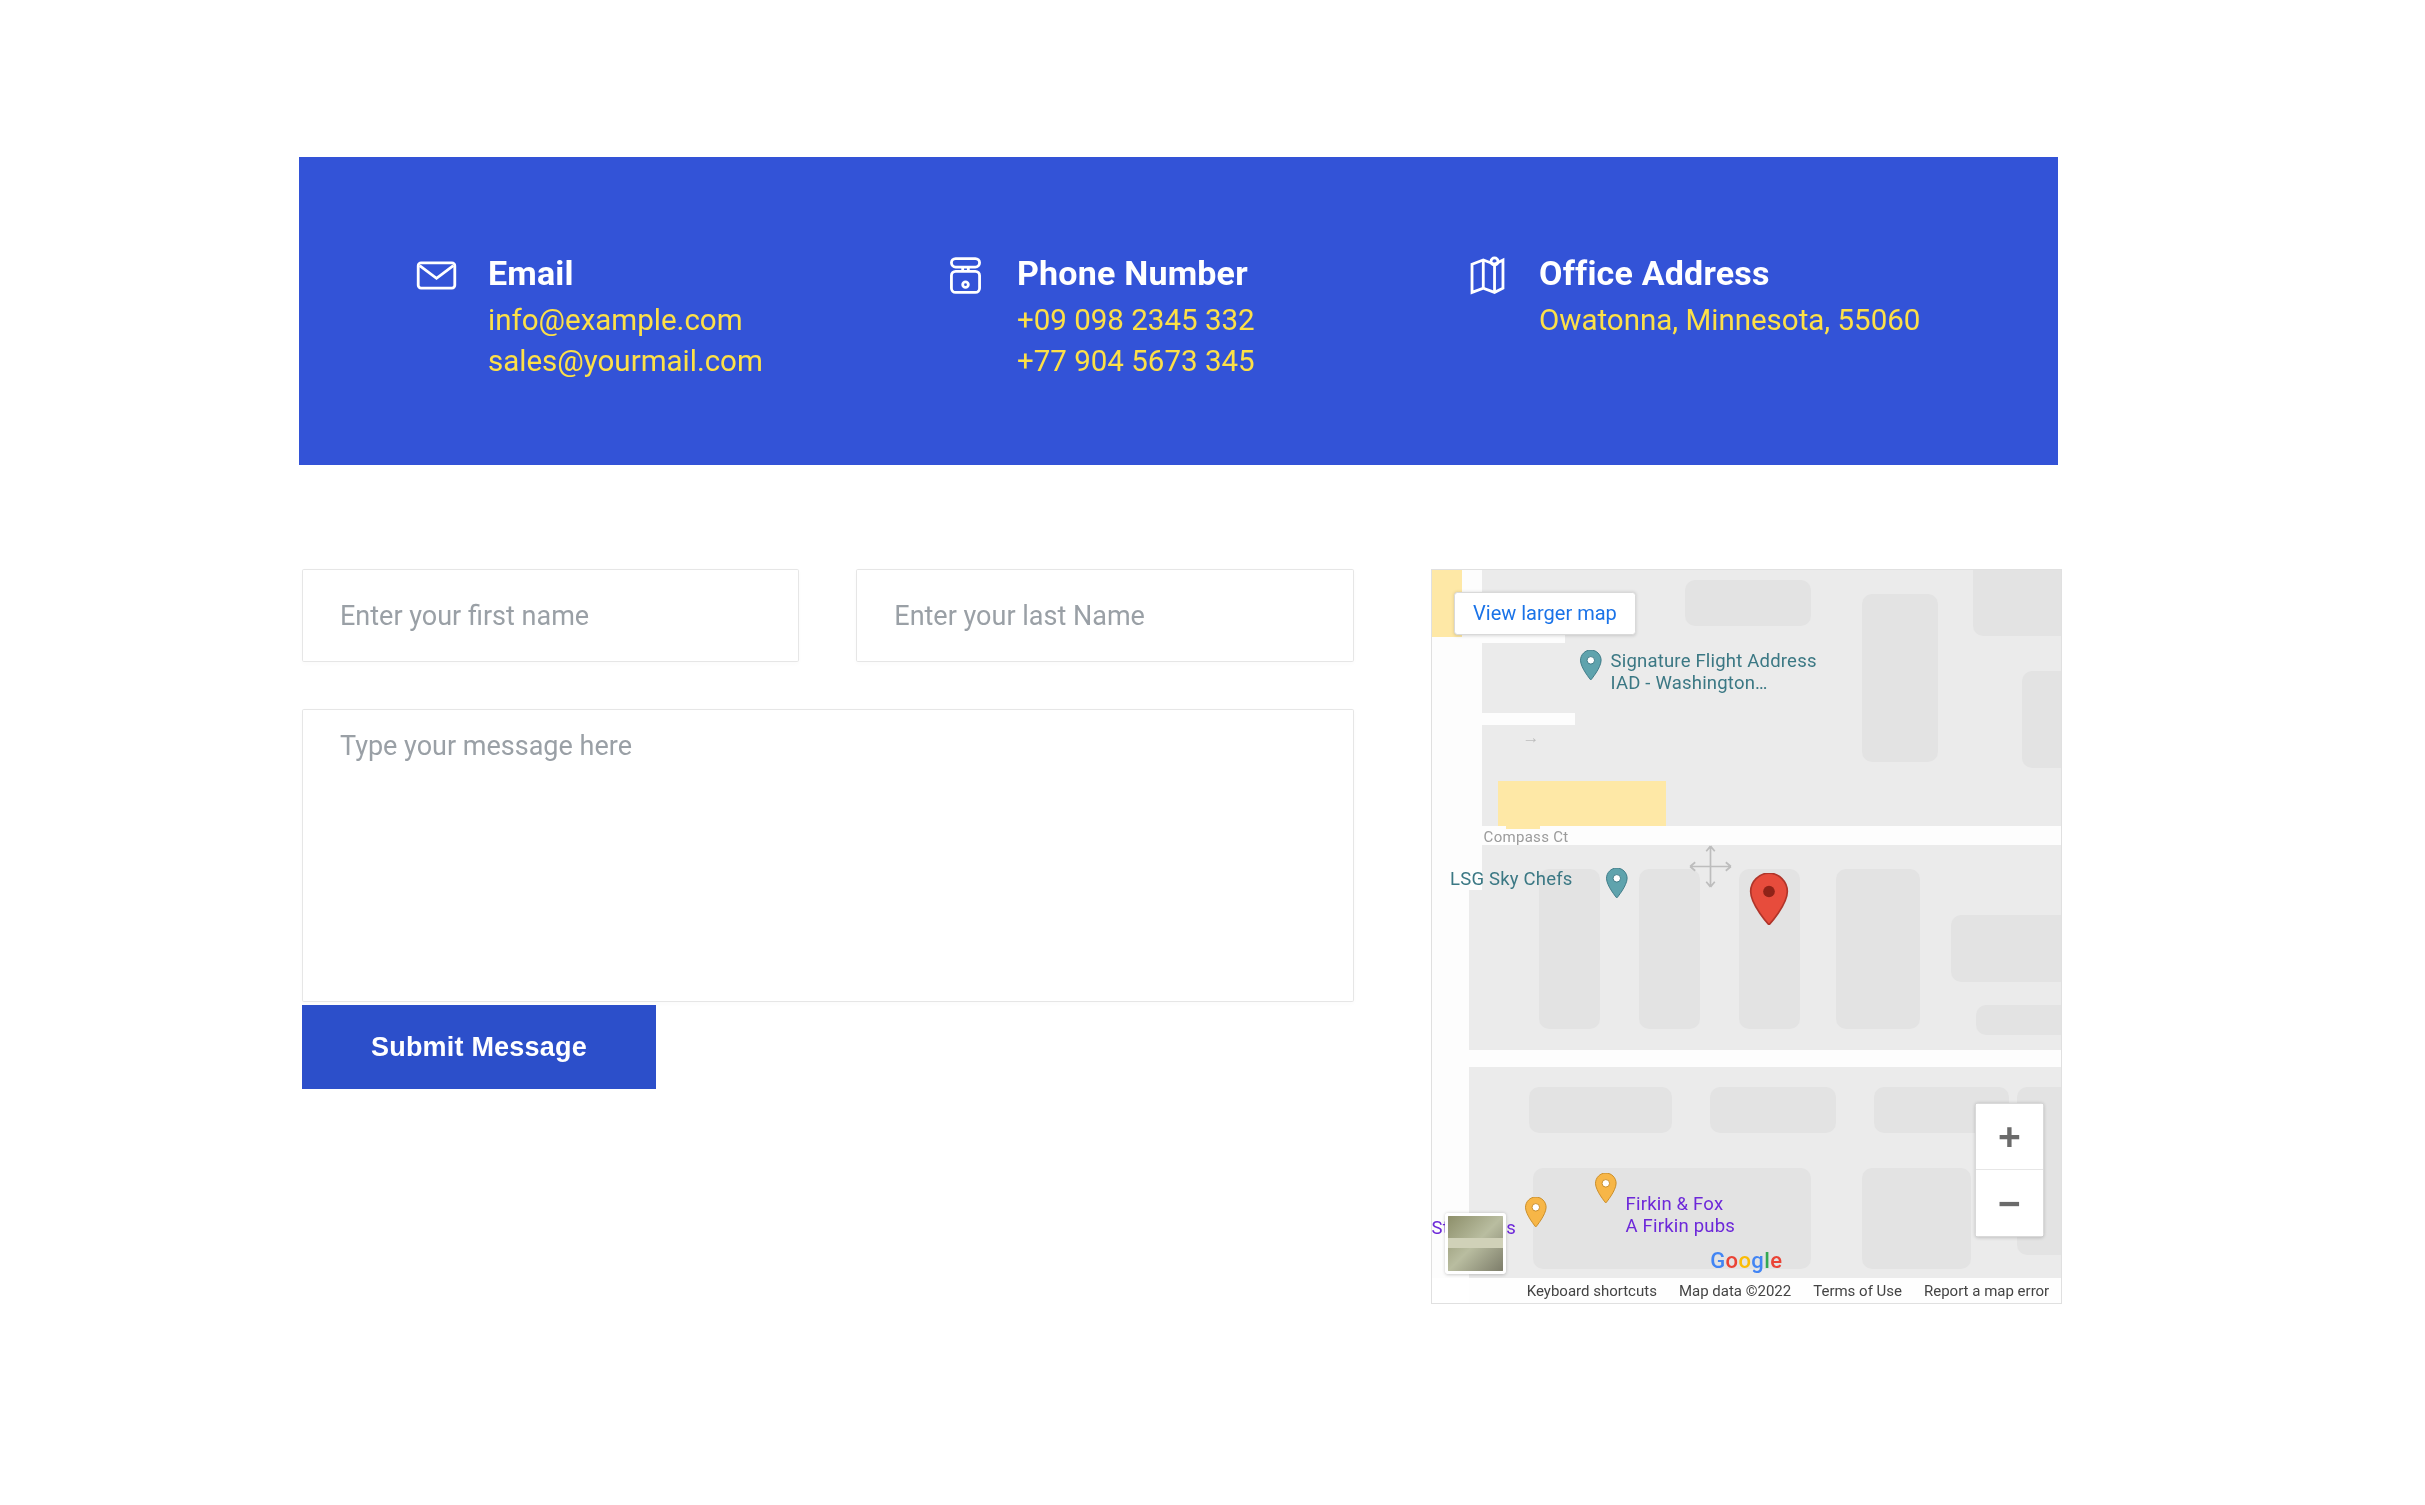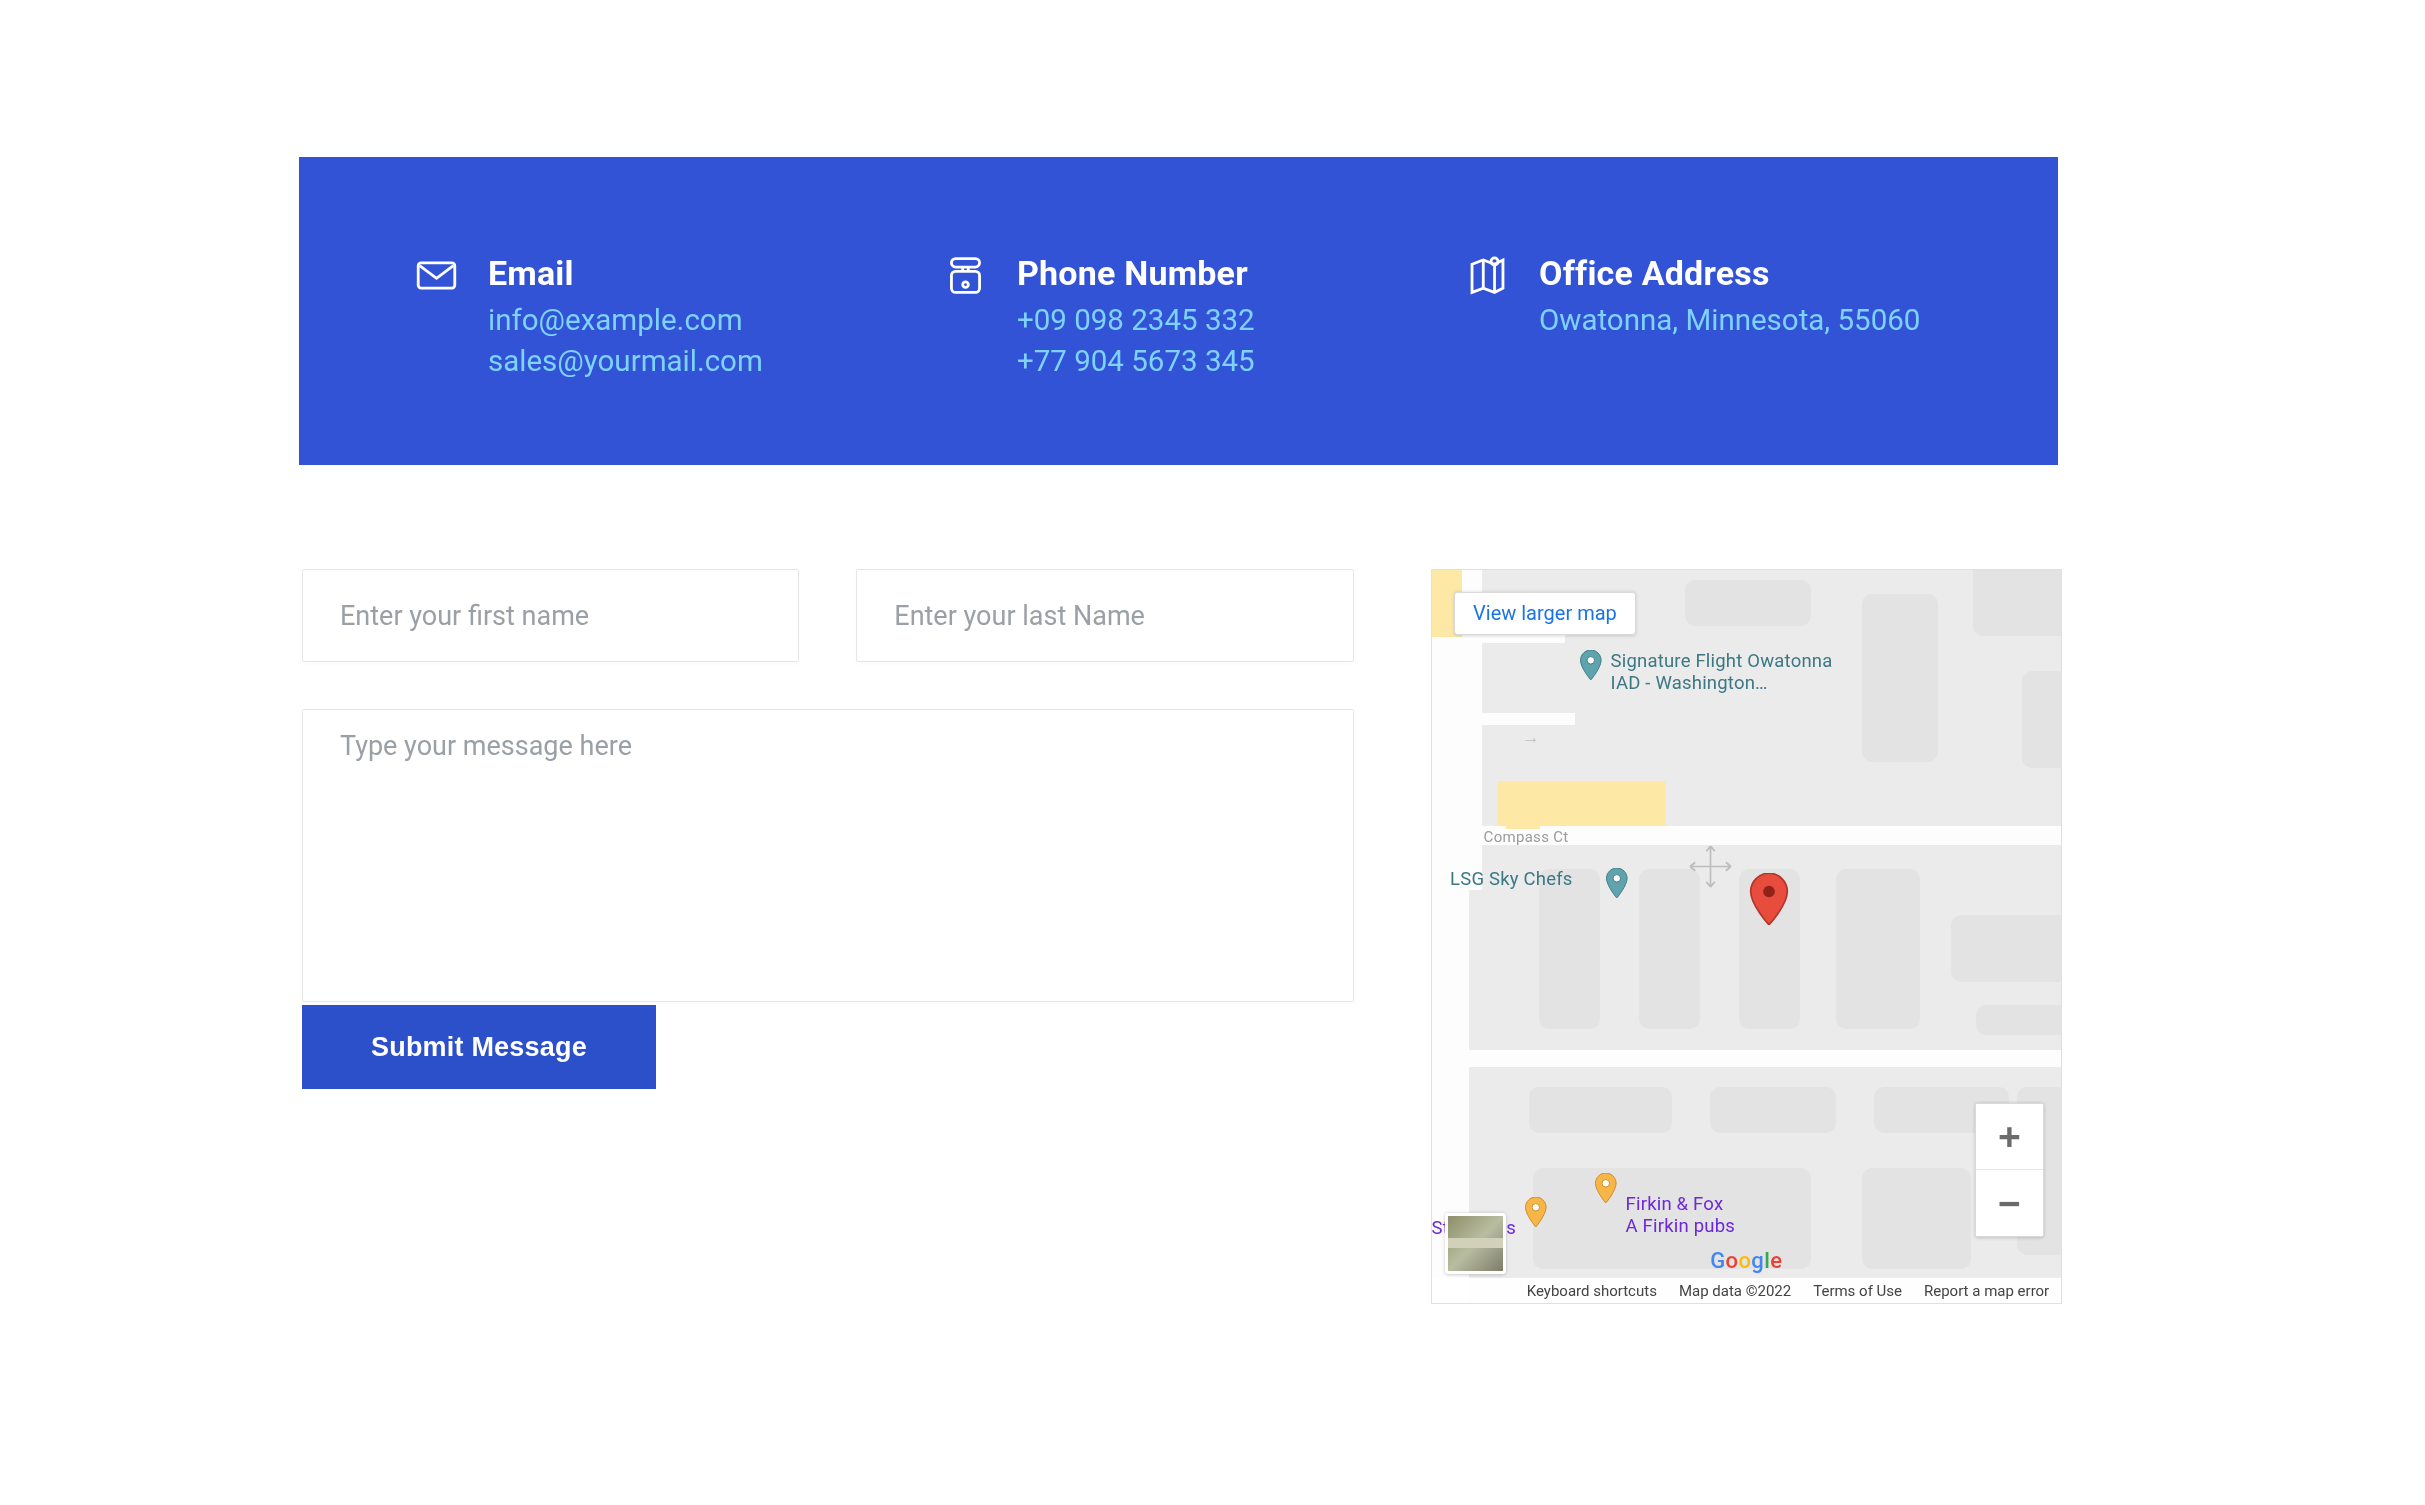--- a/index.html
+++ b/index.html
@@ -20,21 +20,21 @@
     }
     .banner-col { display: flex; align-items: flex-start; gap: 29px; }
     .banner-col.email { flex: 0 0 529px; }
     .banner-col.phone { flex: 0 0 522px; }
     .banner-col.addr  { flex: 1; }
 
     .banner-icon { width: 45px; height: 45px; color: #fff; flex: 0 0 45px; margin-top: 0px; }
     .banner-icon svg { width: 45px; height: 45px; stroke: #fff; fill: none; stroke-width: 4; }
 
     .banner-text h3 { color: #fff; font-size: 34px; font-weight: 700; line-height: 1.2; margin-bottom: 6.7px; letter-spacing: 0.2px;}
-    .banner-text p  { color: #7dd3fc; font-size: 29.5px; line-height: 1.38; }
+    .banner-text p  { color: #fde047; font-size: 29.5px; line-height: 1.38; }
 
     
     .lower {
       position: absolute;
       left: 302px;
       top: 569px;
       width: 1760px;
       display: flex;
       gap: 77px;
     }
@@ -255,21 +255,21 @@
       </div>
 
       <div style="position:absolute; left:91px; top:157px; color:#BDBDBD; font-size:17px;">→</div>
 
       <div class="poi teal" style="left:147px; top:80px;">
         <div class="pin"><svg viewBox="0 0 24 32">
               <path d="M12 0C6 0 1 5 1 11c0 8 11 21 11 21s11-13 11-21C23 5 18 0 12 0z"></path>
               <circle cx="12" cy="11" r="4" fill="#fff"></circle>
             </svg></div>
         <div class="txt">
-          <div>Signature Flight Owatonna</div>
+          <div>Signature Flight Address</div>
           <div>IAD - Washington…</div>
         </div>
       </div>
 
       <div class="poi teal" style="left:18.5px; top:298px;gap:32px;">
         <div class="txt">LSG Sky Chefs</div>
         <div class="pin"><svg viewBox="0 0 24 32">
               <path d="M12 0C6 0 1 5 1 11c0 8 11 21 11 21s11-13 11-21C23 5 18 0 12 0z"></path>
               <circle cx="12" cy="11" r="4" fill="#fff"></circle>
             </svg></div>

